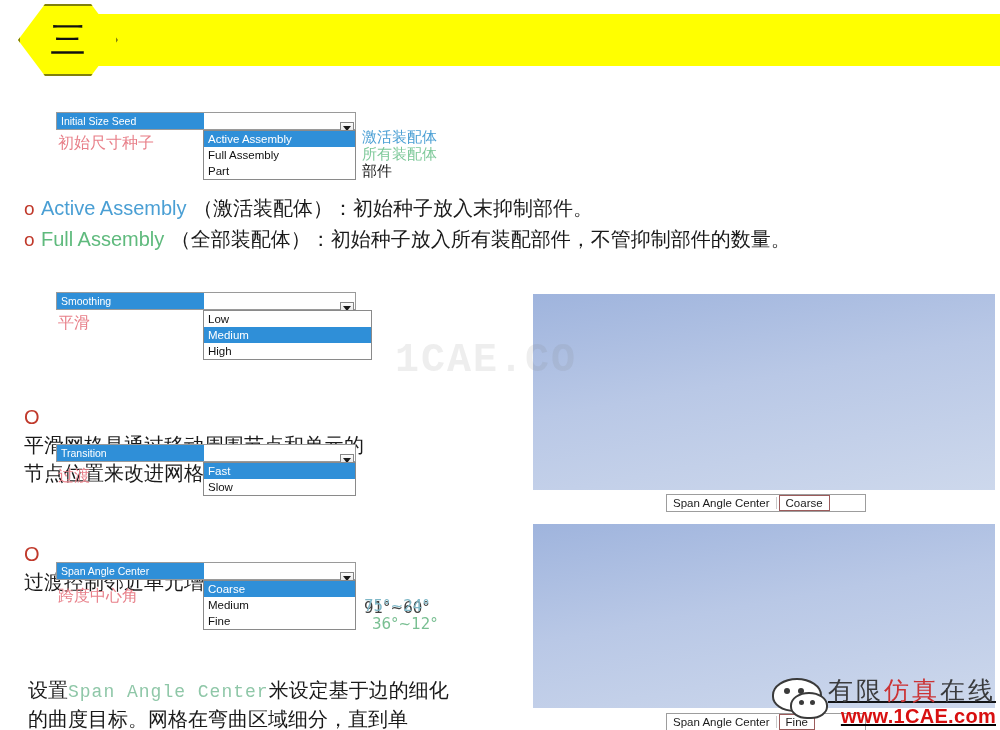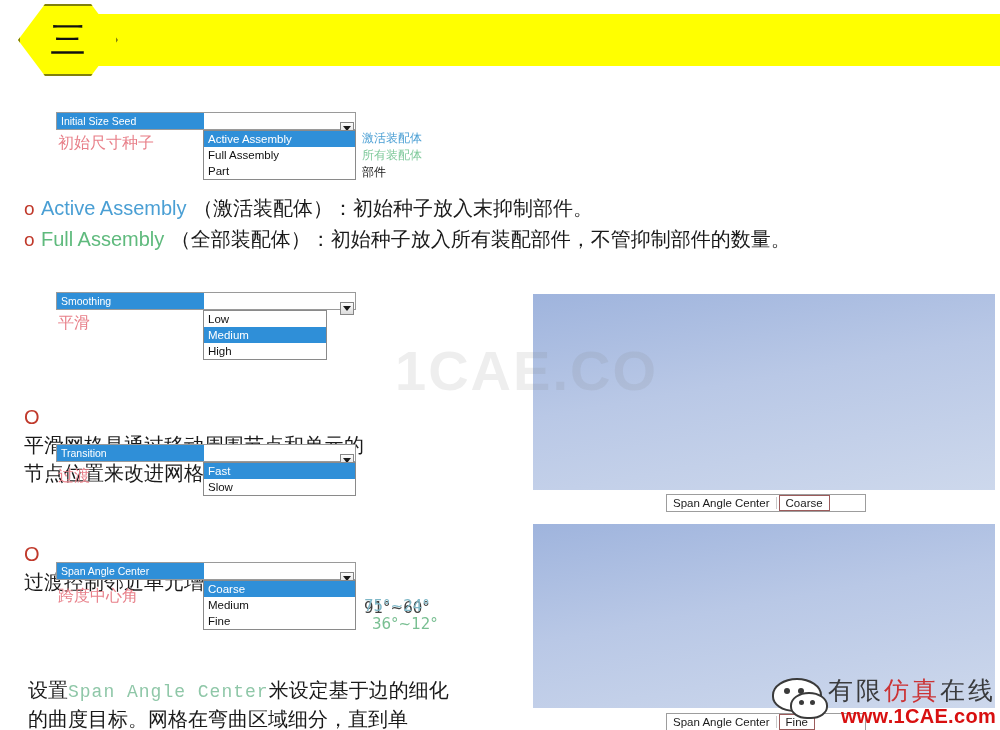--- a/index.html
+++ b/index.html
@@ -65,22 +65,22 @@
   }
   .dd-opt.sel{background:#2f8fd8;color:#ffffff;}
 
   .cn-red{
     position:absolute;color:#e8808a;
     font-family:"DejaVu Sans","Liberation Sans",sans-serif;
     font-size:16px;white-space:nowrap;
   }
 
   
-  .ann{position:absolute;font-size:12px;white-space:nowrap;
-       font-family:Liberation Serif, serif;line-height:17px;}
+  .ann{position:absolute;font-size:15px;white-space:nowrap;
+       font-family:Liberation Mono, monospace;line-height:17px;}
 
   
   .bl{
     position:absolute;white-space:nowrap;
     font-family:"DejaVu Serif","Liberation Serif",serif;
     font-size:20px;color:#1a1a1a;
   }
   .bl .mk{color:#c0392b;font-family:"Liberation Sans",sans-serif;font-size:19px;}
   .bl .en-blue{color:#4a9fd4;font-family:"Liberation Sans",sans-serif;font-size:20px;}
   .bl .en-green{color:#5fba7d;font-family:"Liberation Sans",sans-serif;font-size:20px;}
@@ -106,24 +106,24 @@
     display:flex;align-items:center;height:18px;box-sizing:border-box;
     font-size:11.5px;color:#1a1a1a;
   }
   .cap .c1{padding:0 6px;border-right:1px solid #c9c9c9;}
   .cap .c2{padding:0 6px;border:1px solid #9b5b5b;margin:1px 2px;line-height:14px;}
   .cap .c3{flex:1;}
 
   
   .wm-big{
     position:absolute;left:395px;top:338px;
-    font-family:Liberation Sans, sans-serif;font-size:56px;font-weight:bold;
+    font-family:Liberation Mono, monospace;font-size:40px;font-weight:bold;
     color:rgba(120,120,120,.13);letter-spacing:2px;white-space:nowrap;
   }
-  .wm-brand{position:absolute;right:4px;bottom:2px;text-align:right;}
+  .wm-brand{position:absolute;right:4px;bottom:2px;text-align:right;text-decoration:underline;}
   .wm-cn{
     font-family:"DejaVu Serif","Liberation Serif",serif;font-size:25px;
     color:#2b2b2b;letter-spacing:3px;white-space:nowrap;opacity:.9;
   }
   .wm-cn .r{color:#cc2222;}
   .wm-url{
     font-family:"Liberation Sans",sans-serif;font-size:20px;font-weight:bold;
     color:#d81010;letter-spacing:.3px;margin-top:-2px;
   }
   .wm-wechat{
@@ -190,21 +190,21 @@
   <div class="dd" style="left:56px;top:292px;width:300px;height:18px;">
     <div class="dd-row">
       <div class="dd-label" style="width:147px;">Smoothing</div>
       <div class="dd-field" style="width:151px;">
         <div class="dd-arrow">
             <i></i>
           </div>
       </div>
     </div>
   </div>
-  <div class="dd-list" style="left:203px;top:310px;width:124px;height:50px;">
+  <div class="dd-list" style="left:203px;top:310px;width:169px;height:50px;">
     <div class="dd-opt">Low</div>
     <div class="dd-opt sel">Medium</div>
     <div class="dd-opt">High</div>
   </div>
   <div class="cn-red" style="left:58px;top:313px;">平滑</div>
 
   <div class="para" style="left:24px;top:375px;width:440px;">
     <span class="mk">O</span>
     <span>平滑网格是通过移动周围节点和单元的
 节点位置来改进网格质量。</span>

